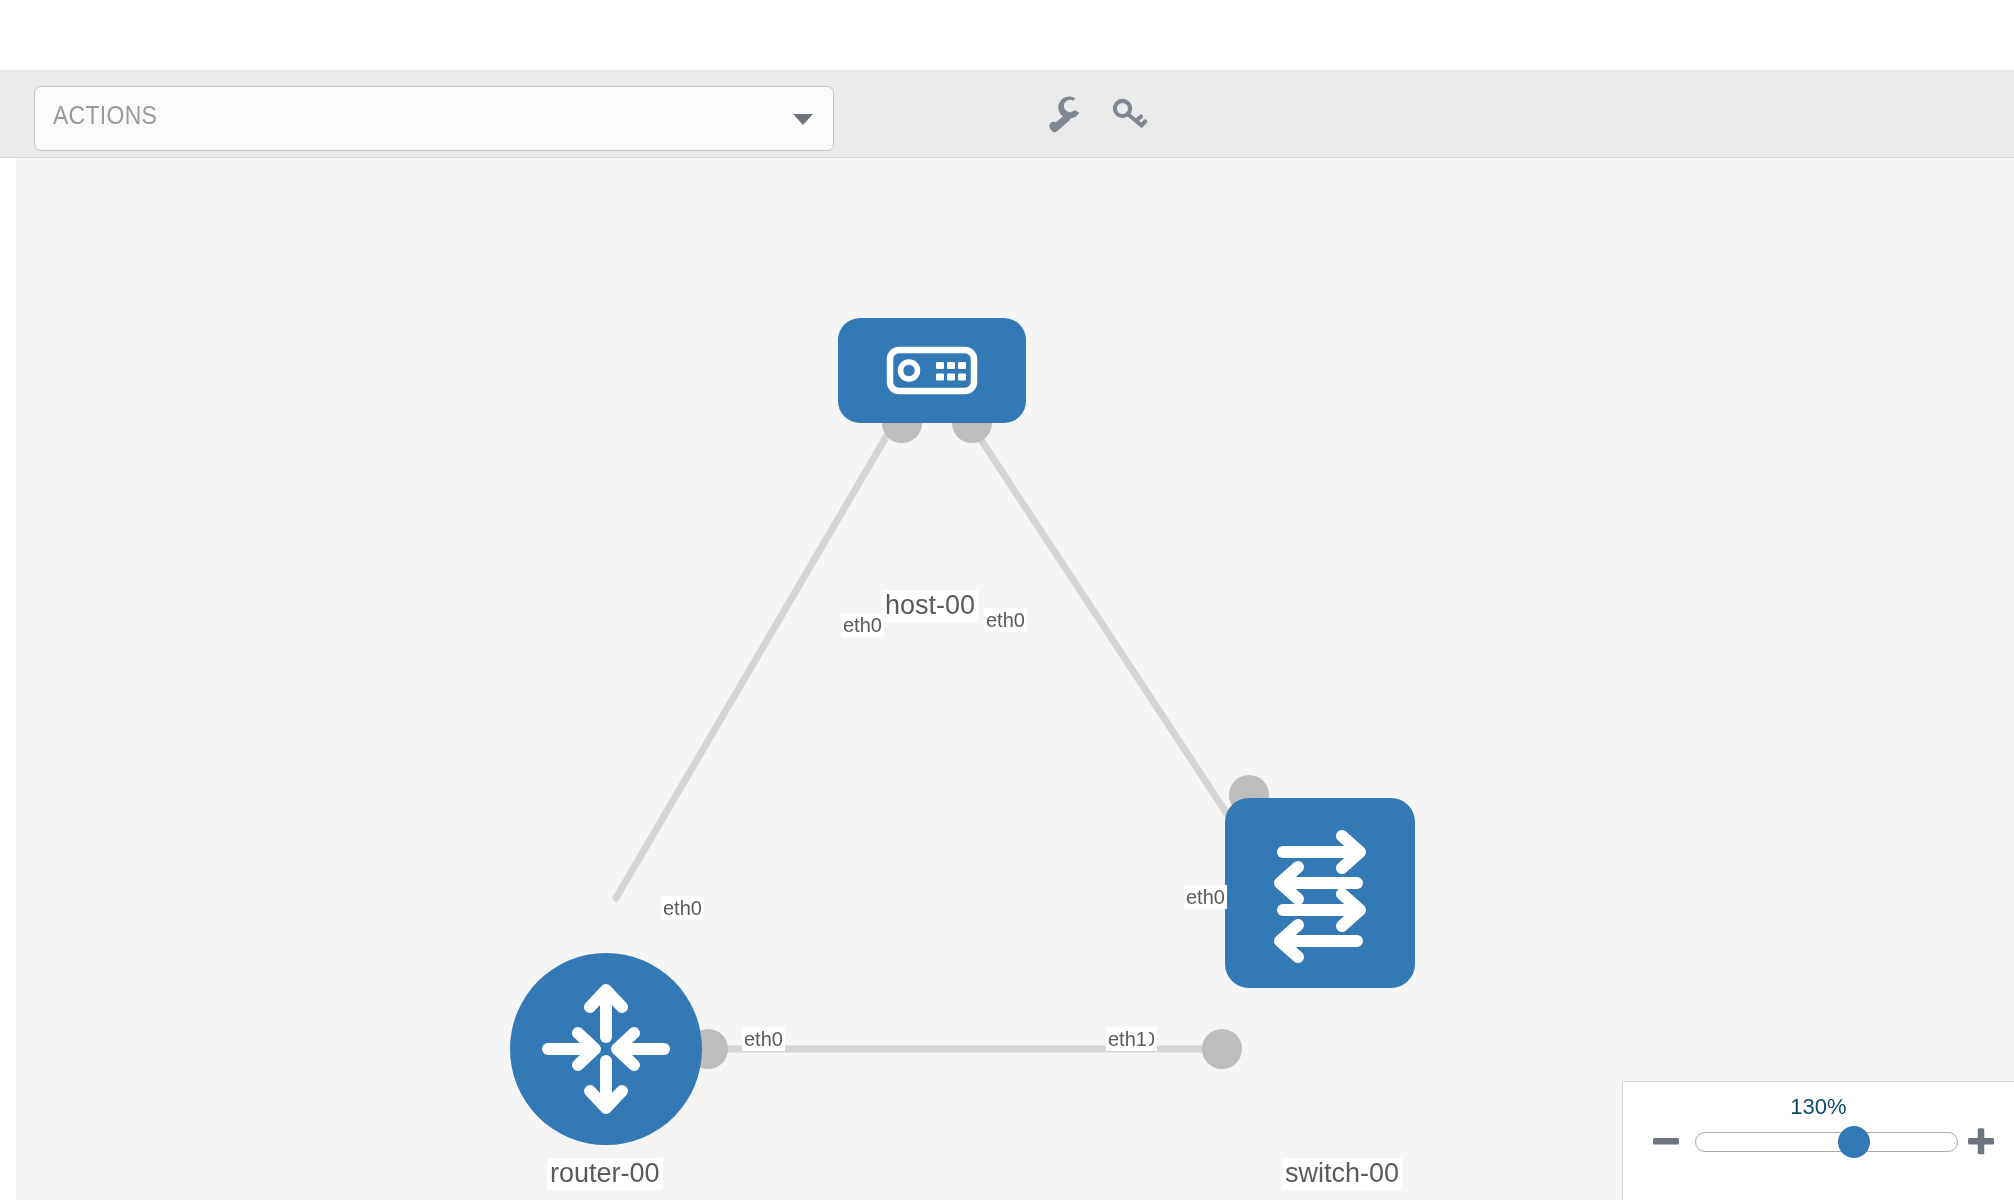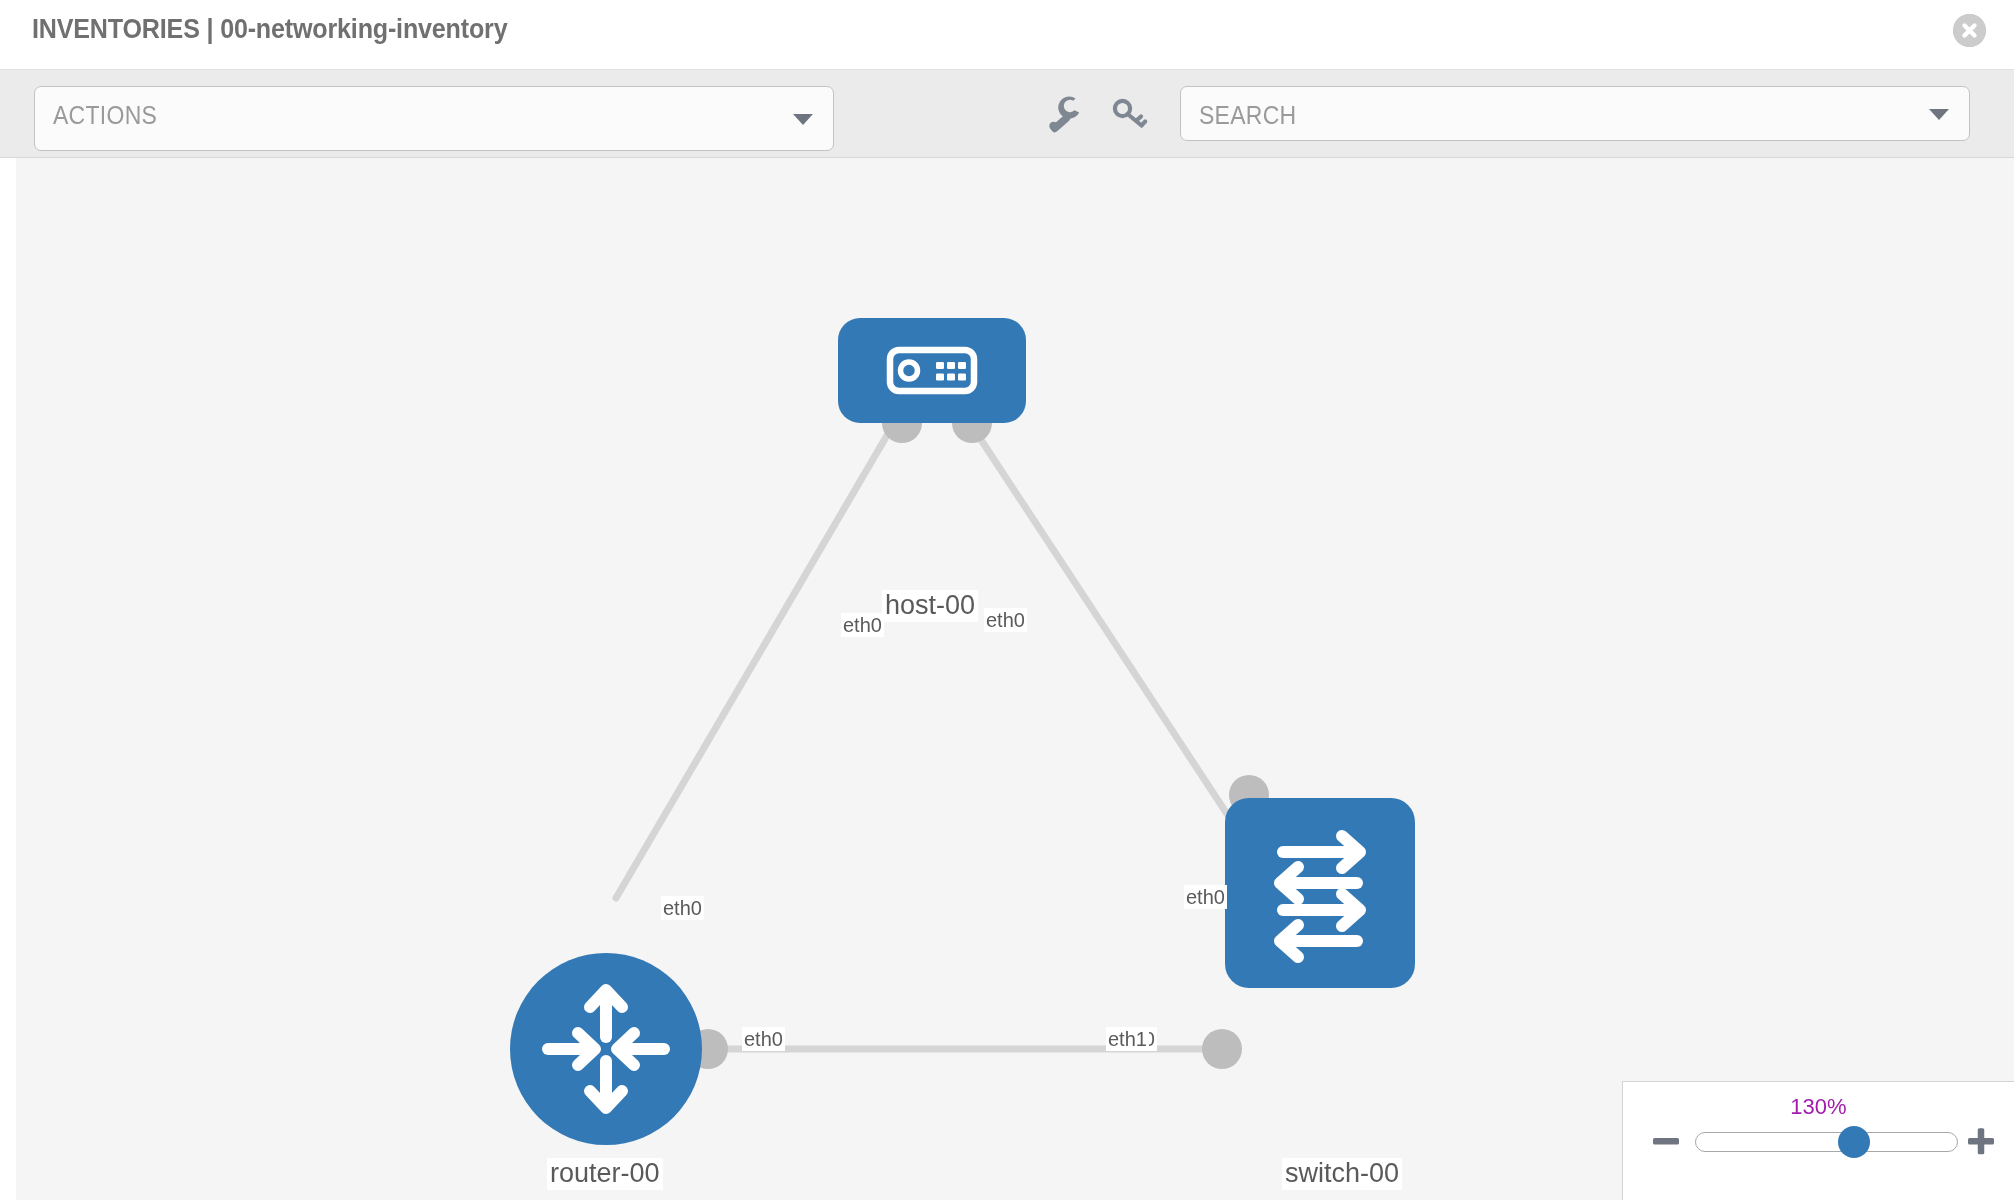--- a/index.html
+++ b/index.html
@@ -211,21 +211,21 @@
     border-bottom: none;
     box-sizing: border-box;
   }
   .zoom-pct {
     position: absolute;
     top: 12px;
     left: 0;
     width: 100%;
     text-align: center;
     font-size: 22px;
-    color: #a21caf;
+    color: #0c4a6e;
   }
   .zoom-minus, .zoom-plus {
     position: absolute;
     top: 44px;
     width: 30px;
     height: 30px;
     cursor: pointer;
   }
   .zoom-minus { left: 28px; }
   .zoom-plus  { right: 18px; }
@@ -250,29 +250,20 @@
     border-radius: 50%;
     background: #3379b5;
     cursor: pointer;
   }
 </style>
 </head>
 <body>
 
 <div id="app">
 
-  <div class="header">
-    <div class="page-title">INVENTORIES | 00-networking-inventory</div>
-    <div class="close-btn">
-      <svg width="33" height="33" viewBox="0 0 33 33" aria-hidden="true">
-        <circle cx="16.5" cy="16.5" r="16.5" fill="#cccccc"></circle>
-        <path d="M11.5 11.5 L21.5 21.5 M21.5 11.5 L11.5 21.5" stroke="#ffffff" stroke-width="4.4" stroke-linecap="round"></path>
-      </svg>
-    </div>
-  </div>
 
   <div class="toolbar">
 
     <div class="actions-select">
       <span class="sel-label">ACTIONS</span>
       <span class="caret"></span>
     </div>
 
     <div class="tool-icon wrench">
       <svg width="44" height="44" viewBox="0 0 44 44" aria-hidden="true">
@@ -288,24 +279,20 @@
       <svg width="44" height="44" viewBox="0 0 44 44" aria-hidden="true">
         <g fill="none" stroke="#7f8793" stroke-width="4.2" stroke-linecap="round">
           <circle cx="15.5" cy="16.5" r="7.6"></circle>
           <path d="M20.6 22.0 L34.5 33.5"></path>
           <path d="M30.0 28.0 L34.0 24.5"></path>
           <path d="M34.6 33.2 L38.2 29.6"></path>
         </g>
       </svg>
     </div>
 
-    <div class="search-select">
-      <span class="sel-label">SEARCH</span>
-      <span class="caret"></span>
-    </div>
   </div>
 
   <div class="canvas">
 
     <svg class="topo-svg" viewBox="0 0 2014 1042">
       <g stroke="#d5d5d5" stroke-width="7" fill="none" stroke-linecap="round">
         <line x1="880" y1="262" x2="600" y2="740"></line>
         <line x1="952" y1="262" x2="1240" y2="700"></line>
         <line x1="686" y1="891" x2="1209" y2="891"></line>
       </g>

